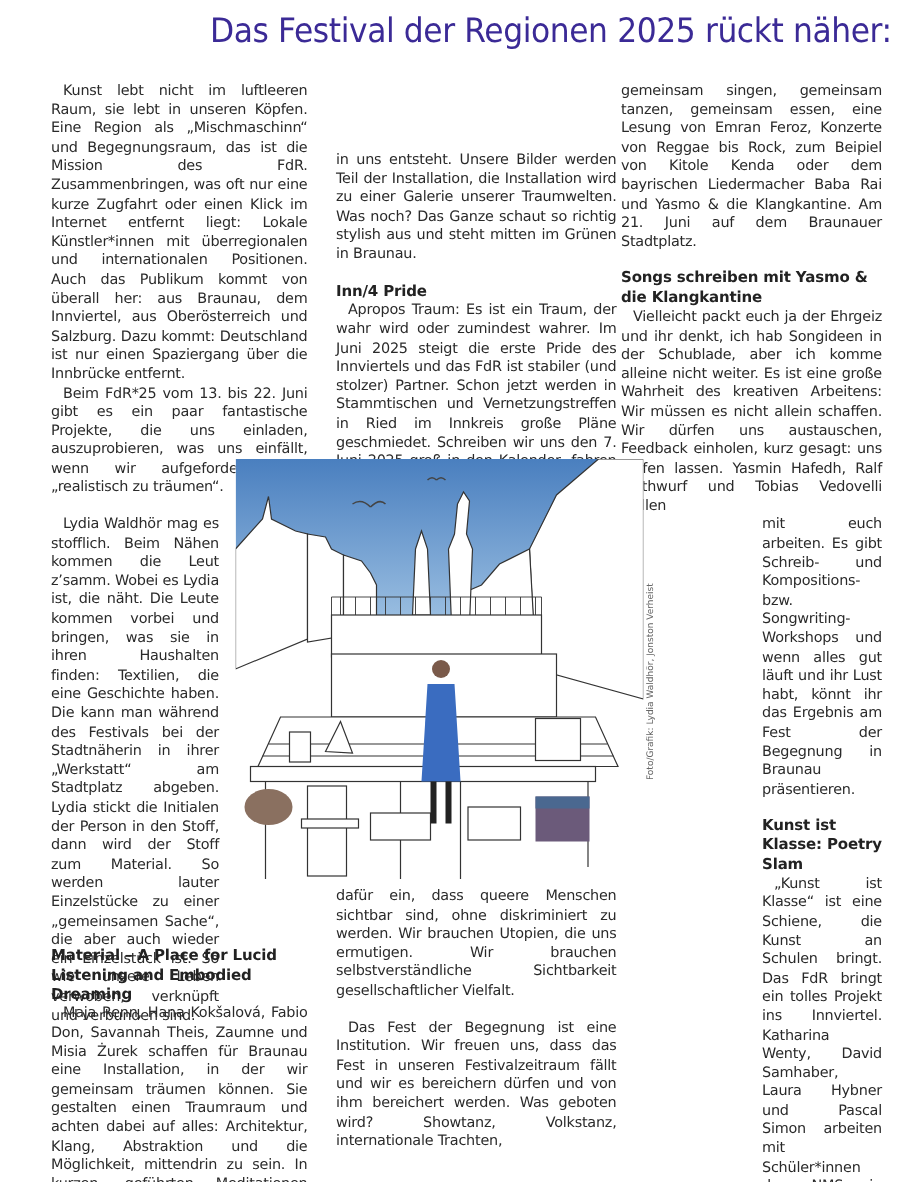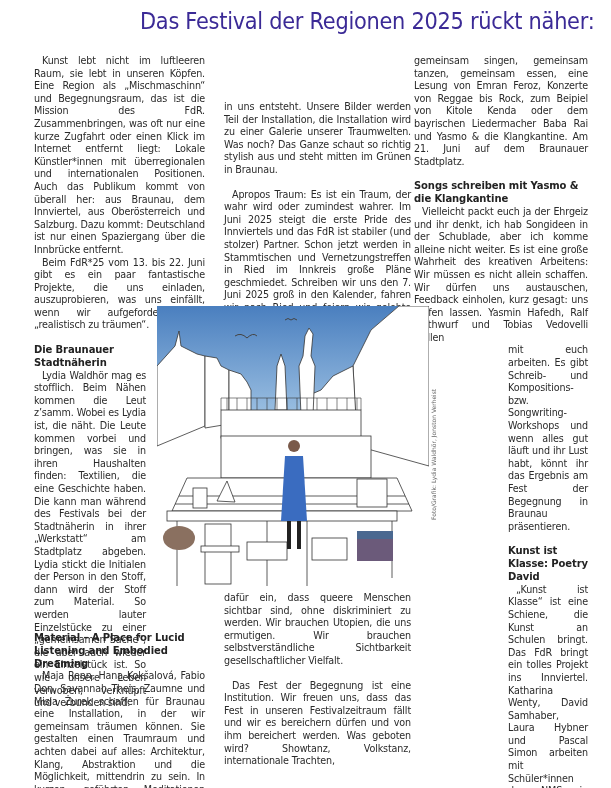--- a/index.html
+++ b/index.html
@@ -33,51 +33,51 @@
 </head>
 <body>
 
 <h1 class="title">Das Festival der Regionen 2025 rückt näher:</h1>
 
 <div class="col c1">
   <p>Kunst lebt nicht im luftleeren Raum, sie lebt in unseren Köpfen. Eine Region als „Mischmaschinn“ und Begegnungsraum, das ist die Mission des FdR. Zusammenbringen, was oft nur eine kurze Zugfahrt oder einen Klick im Internet entfernt liegt: Lokale Künstler*innen mit überregionalen und internationalen Positionen. Auch das Publikum kommt von überall her: aus Braunau, dem Innviertel, aus Oberösterreich und Salzburg. Dazu kommt: Deutschland ist nur einen Spaziergang über die Innbrücke entfernt.</p>
   <p>Beim FdR*25 vom 13. bis 22. Juni gibt es ein paar fantastische Projekte, die uns einladen, auszuprobieren, was uns einfällt, wenn wir aufgefordert sind, „realistisch zu träumen“.</p>
   <div class="gap"></div>
   <div class="narrow">
-    <h3>Die Braunauer Stadtnäherin</h3>
     <p>Lydia Waldhör mag es stofflich. Beim Nähen kommen die Leut z’samm. Wobei es Lydia ist, die näht. Die Leute kommen vorbei und bringen, was sie in ihren Haushalten finden: Textilien, die eine Geschichte haben. Die kann man während des Festivals bei der Stadtnäherin in ihrer „Werkstatt“ am Stadtplatz abgeben. Lydia stickt die Initialen der Person in den Stoff, dann wird der Stoff zum Material. So werden lauter Einzelstücke zu einer „gemeinsamen Sache“, die aber auch wieder ein Einzelstück ist. So wie unsere Leben verwoben, verknüpft und verbunden sind.</p>
   </div>
 </div>
 
 <div class="col c1b" style="top:632px;">
   <h3>Material – A Place for Lucid Listening and Embodied Dreaming</h3>
   <p>Maja Renn, Hana Kokšalová, Fabio Don, Savannah Theis, Zaumne und Misia Żurek schaffen für Braunau eine Installation, in der wir gemeinsam träumen können. Sie gestalten einen Traumraum und achten dabei auf alles: Architektur, Klang, Abstraktion und die Möglichkeit, mittendrin zu sein. In kurzen, geführten Meditationen begeben wir uns in den Schwellenzustand zwischen Wachsein und Träumen. Wir sind eingeladen, zu zeichnen, was</p>
 </div>
 
 <div class="col c2a">
   <p style="text-indent:0">in uns entsteht. Unsere Bilder werden Teil der Installation, die Installation wird zu einer Galerie unserer Traumwelten. Was noch? Das Ganze schaut so richtig stylish aus und steht mitten im Grünen in Braunau.</p>
   <div class="gap"></div>
+  <h3>Inn/4 Pride</h3>
   <p>Apropos Traum: Es ist ein Traum, der wahr wird oder zumindest wahrer. Im Juni 2025 steigt die erste Pride des Innviertels und das FdR ist stabiler (und stolzer) Partner. Schon jetzt werden in Stammtischen und Vernetzungstreffen in Ried im Innkreis große Pläne geschmiedet. Schreiben wir uns den 7. Juni 2025 groß in den Kalender, fahren wir nach Ried und feiern wir gelebte Gleichberechtigung. Setzen wir uns gemeinsam</p>
 </div>
 
 <div class="col c2b">
   <p style="text-indent:0">dafür ein, dass queere Menschen sichtbar sind, ohne diskriminiert zu werden. Wir brauchen Utopien, die uns ermutigen. Wir brauchen selbstverständliche Sichtbarkeit gesellschaftlicher Vielfalt.</p>
   <div class="gap"></div>
   <p>Das Fest der Begegnung ist eine Institution. Wir freuen uns, dass das Fest in unseren Festivalzeitraum fällt und wir es bereichern dürfen und von ihm bereichert werden. Was geboten wird? Showtanz, Volkstanz, internationale Trachten,</p>
 </div>
 
 <div class="col c3">
   <p style="text-indent:0">gemeinsam singen, gemeinsam tanzen, gemeinsam essen, eine Lesung von Emran Feroz, Konzerte von Reggae bis Rock, zum Beipiel von Kitole Kenda oder dem bayrischen Liedermacher Baba Rai und Yasmo &amp; die Klangkantine. Am 21. Juni auf dem Braunauer Stadtplatz.</p>
   <div class="gap"></div>
   <h3>Songs schreiben mit Yasmo &amp; die Klangkantine</h3>
   <p>Vielleicht packt euch ja der Ehrgeiz und ihr denkt, ich hab Songideen in der Schublade, aber ich komme alleine nicht weiter. Es ist eine große Wahrheit des kreativen Arbeitens: Wir müssen es nicht allein schaffen. Wir dürfen uns austauschen, Feedback einholen, kurz gesagt: uns helfen lassen. Yasmin Hafedh, Ralf Mothwurf und Tobias Vedovelli wollen</p>
   <div class="indent">
     <p style="text-indent:0">mit euch arbeiten. Es gibt Schreib- und Kompositions- bzw. Songwriting-Workshops und wenn alles gut läuft und ihr Lust habt, könnt ihr das Ergebnis am Fest der Begegnung in Braunau präsentieren.</p>
     <div class="gap"></div>
-    <h3>Kunst ist Klasse: Poetry David</h3>
+    <h3>Kunst ist Klasse: Poetry Slam</h3>
     <p>„Kunst ist Klasse“ ist eine Schiene, die Kunst an Schulen bringt. Das FdR bringt ein tolles Projekt ins Innviertel. Katharina Wenty, David Samhaber, Laura Hybner und Pascal Simon arbeiten mit Schüler*innen der NMS in Braunau, Schärding, Ried und Simbach. Das Ziel: Eigene Geschichten erzählen. Mit Sprache spielen. Erzähl, was dir wichtig ist, und dann komm auf die</p>
   </div>
   <p style="text-indent:0">Bühne und begeistere das Publikum. Die Texte der Schüler*innen werden in einem FanZine abgedruckt. Die Schüler*innen kommen außerdem am 17. Juni ins Gugg und begeistern uns mit ihren Texten. Im Anschluss findet ein Poetry Slam des oberösterreichischen Kollektivs „Wortwerkler“ mit fulminantem Line-Up statt.</p>
 
 </div>
 
 <div class="image">
   <svg width="272" height="283" viewBox="0 0 272 283" xmlns="http://www.w3.org/2000/svg">
     <defs>
       <linearGradient id="sky" x1="0" y1="0" x2="0" y2="1">

